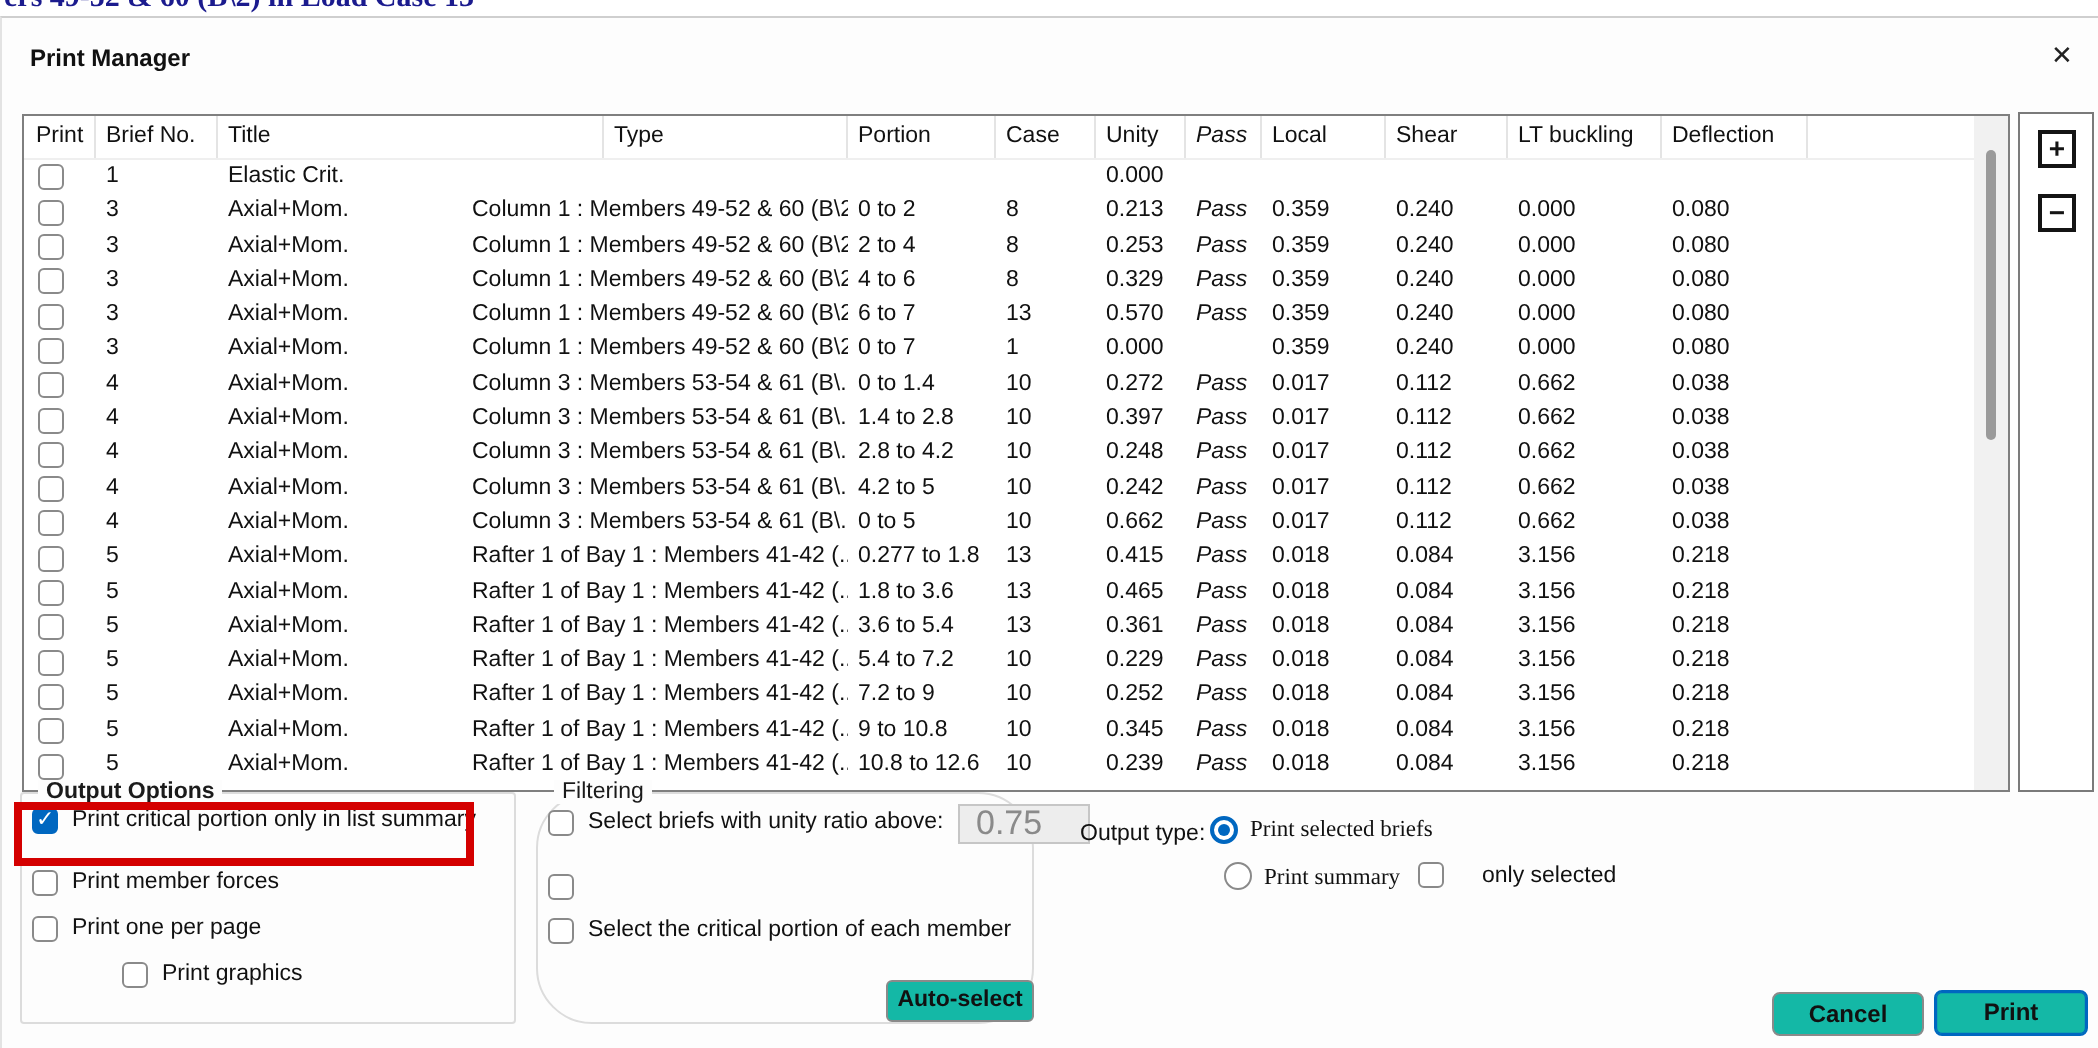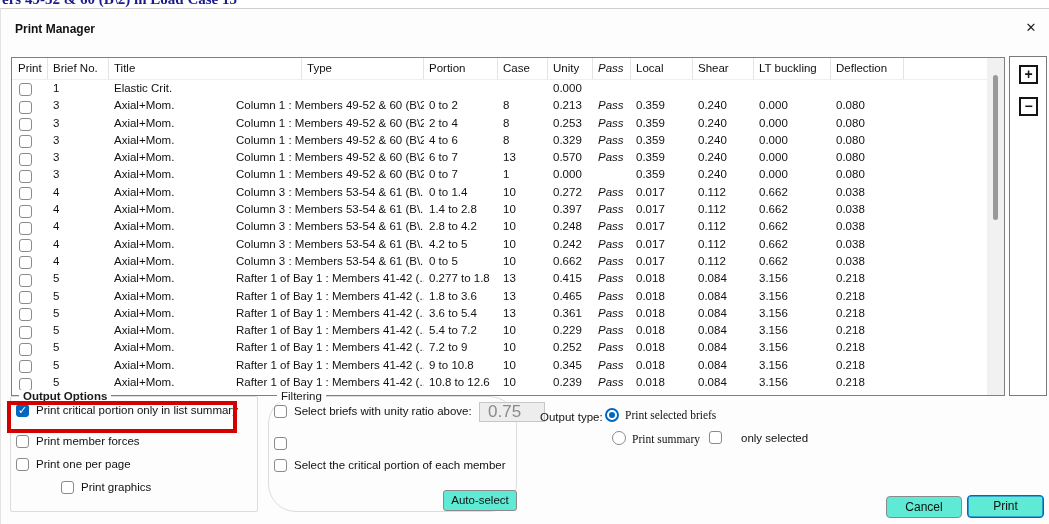--- a/index.html
+++ b/index.html
@@ -65,22 +65,22 @@
   .opt-row { position:absolute; display:flex; align-items:flex-start; white-space:nowrap; }
   .opt-row .lbl { font-size:11.5px; color:#111; margin-left:7px; }
 
   .red-annotation { position:absolute; left:7px; top:401px; width:230px; height:32px;
     border:4px solid #d40000; z-index:6; pointer-events:none; }
 
   .txt-input { position:absolute; left:447px; top:402px; width:66px; height:20px;
     border:1px solid #c6c6c6; background:#ededed; color:#8a8a8a; font-size:17px;
     padding-left:8px; line-height:18px;margin-left:32px; }
 
-  .btn { position:absolute; background:#5eead4; border:1px solid #8a8a8a; border-radius:4px;
-    font-size:12px; color:#111; text-align:center; cursor:pointer; }
+  .btn { position:absolute; background:#14b8a6; border:1px solid #8a8a8a; border-radius:4px;
+    font-size:12px; color:#111; text-align:center; cursor:pointer;font-weight:bold; }
   .btn-autoselect { left:443px; top:490px; width:74px; height:21px; line-height:19px; font-size:11.5px; border-radius:3px; }
   .btn-cancel { left:886px; top:496px; width:76px; height:22px; line-height:20px; }
   .btn-print  { left:967px; top:495px; width:77px; height:23px; line-height:21px;
     border:1px solid #0067c0; box-shadow: inset 0 0 0 0.6px #0067c0; }
 
   
   .ot-label { position:absolute; left:540px; top:411px; font-size:11.5px; color:#111; }
   .ot-row1 { position:absolute; left:605px; top:408px; display:flex; align-items:center; }
   .ot-row2 { position:absolute; left:612px; top:431px; display:flex; align-items:flex-end; }
   .ot-row1 .lbl, .ot-row2 .lbl { font-size:11.5px; color:#111; margin-left:6px; white-space:nowrap;font-family:Liberation Serif, serif; }

